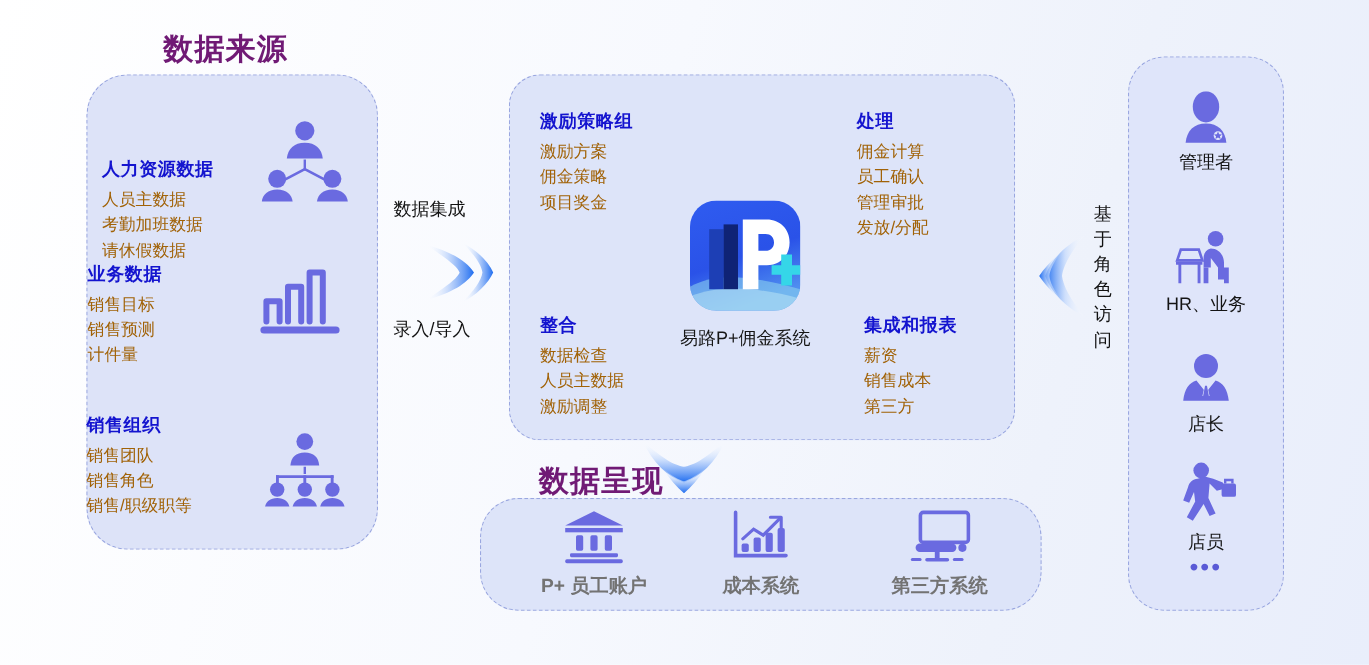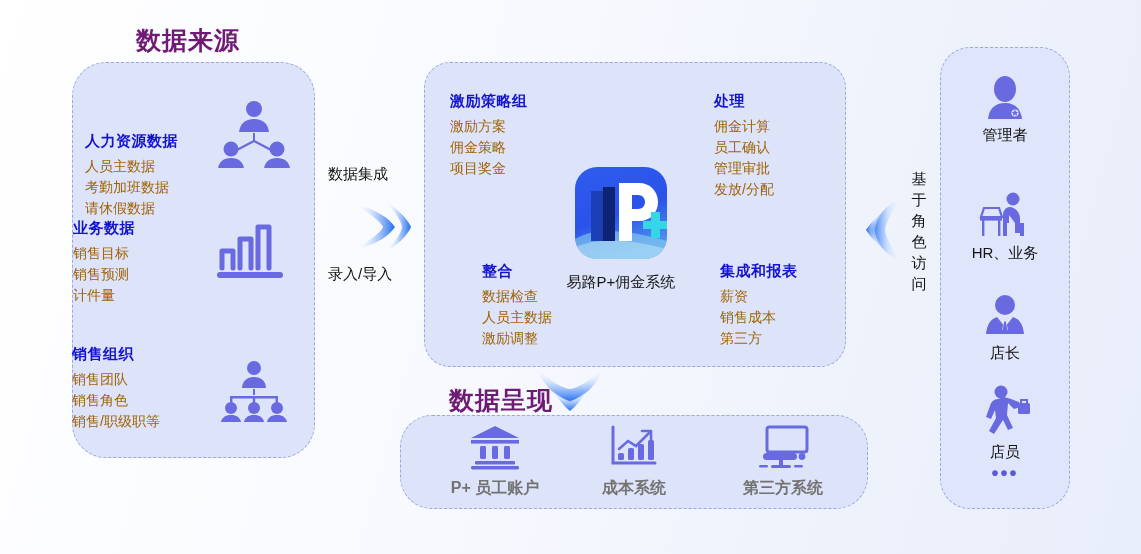--- a/index.html
+++ b/index.html
@@ -109,21 +109,21 @@
 </div>
 <div class="abs" style="left:216px; top:218px;">
   <svg width="68" height="62" viewBox="0 0 68 62" fill="none" stroke="#6a6ae0" stroke-width="5" stroke-linejoin="round" stroke-linecap="round">
     <path d="M6 50V33h11v17"></path>
     <path d="M24 50V21h11v29"></path>
     <path d="M42 50V9h11v41"></path>
     <path d="M4 57h60" stroke-width="6"></path>
   </svg>
 </div>
 
-<div class="abs" style="left:56px; top:345px;padding-left:16px;">
+<div class="abs" style="left:72px; top:345px;">
   <div class="grp-head">销售组织</div>
   <div class="grp-item">销售团队</div>
   <div class="grp-item">销售角色</div>
   <div class="grp-item">销售/职级职等</div>
 </div>
 <div class="abs" style="left:218px; top:360px;">
   <svg width="72" height="62" viewBox="0 0 72 62" fill="#6a6ae0">
     <circle cx="36" cy="8" r="7"></circle>
     <path d="M36 17c-7.5 0-11.5 4-12 11h24c-.5-7-4.5-11-12-11z"></path>
     <path d="M35 29h2v6h-2z"></path>
@@ -164,21 +164,21 @@
 </div>
 
 <div class="abs" style="left:714px; top:92px;">
   <div class="grp-head">处理</div>
   <div class="grp-item">佣金计算</div>
   <div class="grp-item">员工确认</div>
   <div class="grp-item">管理审批</div>
   <div class="grp-item">发放/分配</div>
 </div>
 
-<div class="abs" style="left:450px; top:262px;margin-left:32px;">
+<div class="abs" style="left:450px; top:262px;">
   <div class="grp-head">整合</div>
   <div class="grp-item">数据检查</div>
   <div class="grp-item">人员主数据</div>
   <div class="grp-item">激励调整</div>
 </div>
 
 <div class="abs" style="left:720px; top:262px;">
   <div class="grp-head">集成和报表</div>
   <div class="grp-item">薪资</div>
   <div class="grp-item">销售成本</div>

